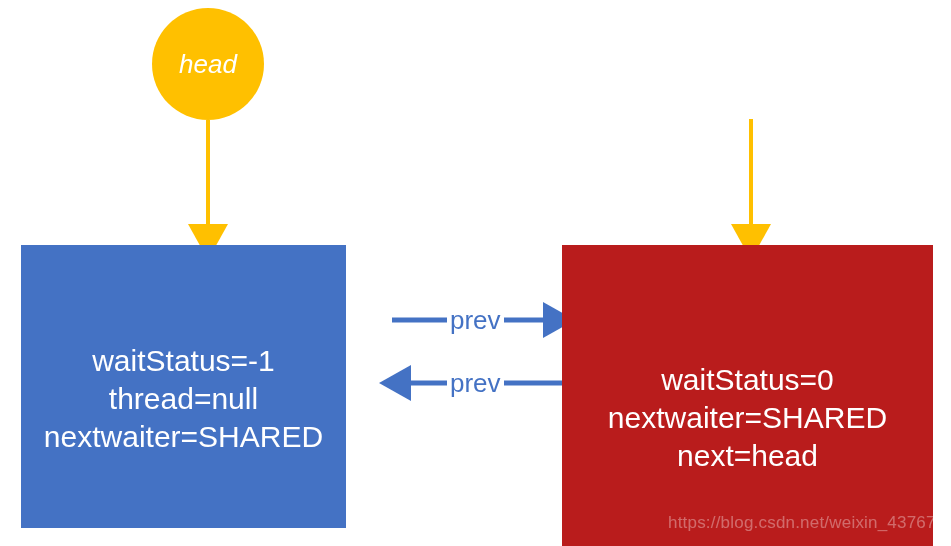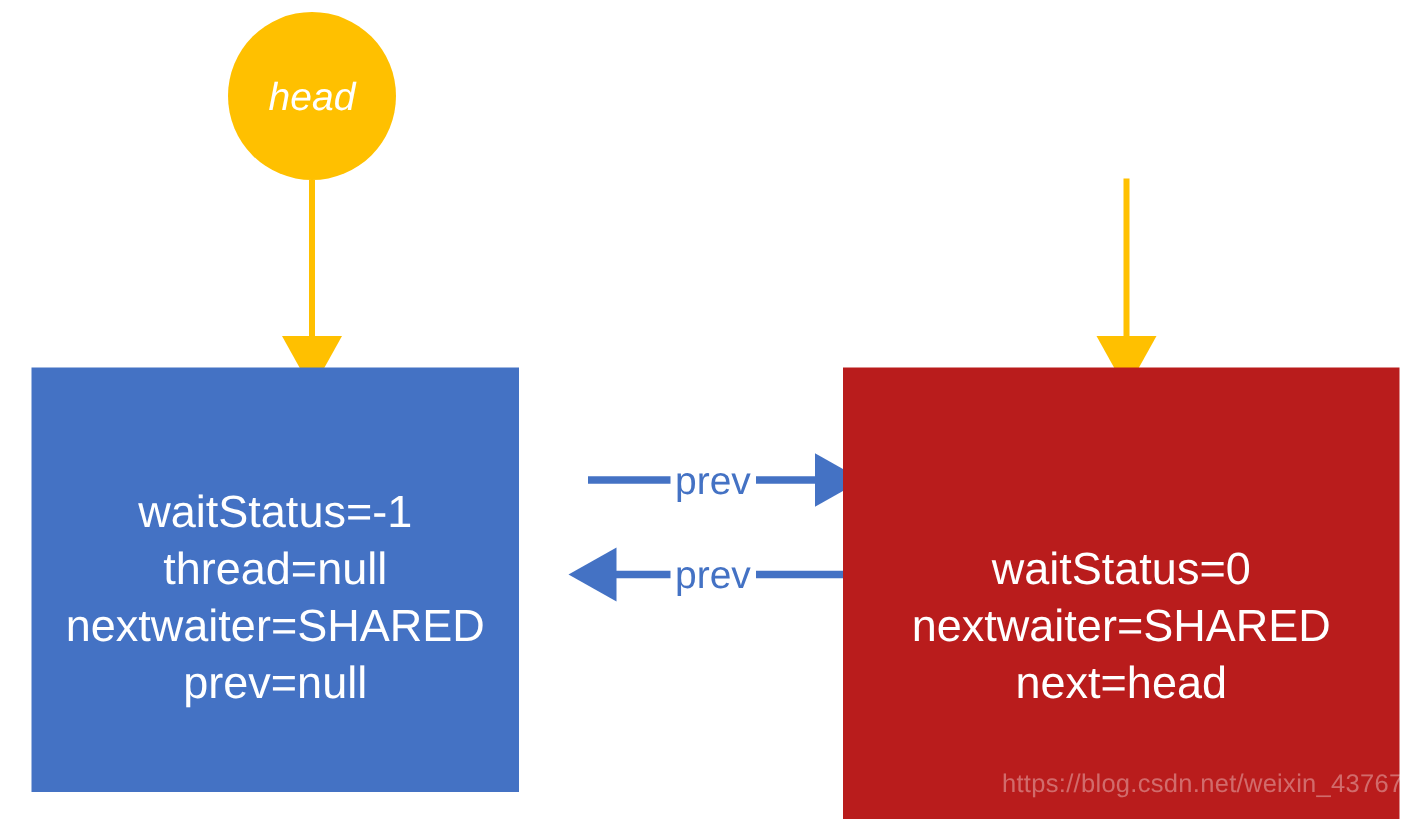--- a/index.html
+++ b/index.html
@@ -132,21 +132,20 @@
     <line x1="562" y1="383" x2="406" y2="383" stroke="#4472C4" stroke-width="5" marker-end="url(#blue-head-left)"></line>
   </svg>
 
   <div id="label-next" class="edge-label">prev</div>
   <div id="label-prev" class="edge-label">prev</div>
 
   <div id="head-node" class="node-box">
     <div class="node-line">waitStatus=-1</div>
     <div class="node-line">thread=null</div>
     <div class="node-line">nextwaiter=SHARED</div>
-    <div class="node-line">prev=null</div>
   </div>
 
   <div id="tail-node" class="node-box">
     <div class="node-line">waitStatus=0</div>
     <div class="node-line">nextwaiter=SHARED</div>
     <div class="node-line">next=head</div>
   </div>
 
   <div id="watermark">https://blog.csdn.net/weixin_43767015</div>
 

